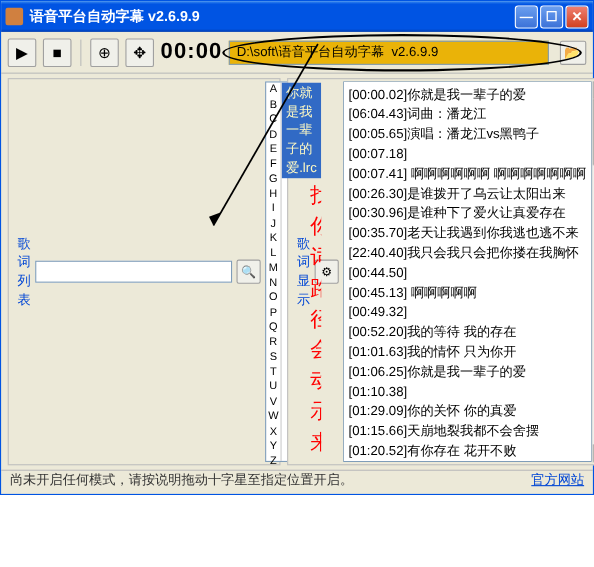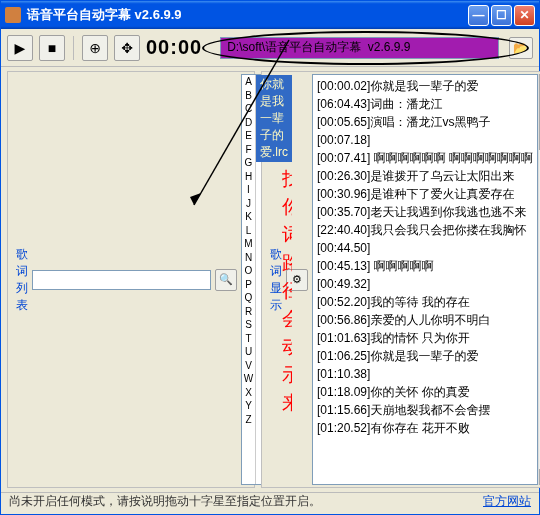--- a/index.html
+++ b/index.html
@@ -1,30 +1,30 @@
 <!DOCTYPE html>
 <html><head>
 <meta charset="utf-8">
 <style>
   * { box-sizing: border-box; margin: 0; padding: 0; }
   body { font-family: "SimSun", "宋体", sans-serif; font-size: 12px; background: #fff; }
-  .window { width: 540px; height: 515px; border: 1px solid #0054e3; background: #ece9d8; display: flex; flex-direction: column; }
+  .window { width: 540px; height: 450px; border: 1px solid #0054e3; background: #ece9d8; display: flex; flex-direction: column; }
   .titlebar { height: 28px; background: linear-gradient(#3c8cf0, #0054e3 10%, #0054e3 90%, #003db0); display: flex; align-items: center; padding: 0 4px; color: #fff; }
   .titlebar-icon { width: 16px; height: 16px; background: #d08040; border-radius: 2px; margin-right: 6px; }
   .titlebar-text { flex: 1; font-weight: bold; font-size: 13px; }
   .win-btns { display: flex; gap: 2px; }
   .win-btn { width: 21px; height: 21px; border: 1px solid #fff; border-radius: 3px; display: flex; align-items: center; justify-content: center; font-family: Arial; font-weight: bold; font-size: 12px; color: #fff; }
   .win-min, .win-max { background: linear-gradient(#6b9fef, #3c72d8); }
   .win-close { background: linear-gradient(#f08070, #d04020); }
   .toolbar { height: 38px; display: flex; align-items: center; padding: 4px 6px; gap: 6px; border-bottom: 1px solid #bbb; }
   .tbtn { width: 26px; height: 26px; border: 1px solid #a0a0a0; background: #f0f0ea; border-radius: 2px; display: flex; align-items: center; justify-content: center; font-size: 14px; }
   .divider { width: 1px; height: 24px; background: #bbb; margin: 0 2px; }
   .time { font-family: "Arial Black", Arial; font-size: 20px; font-weight: bold; color: #000; letter-spacing: 1px; }
   .path-wrap { flex: 1; position: relative; display: flex; align-items: center; }
-  .path-input { flex: 1; height: 22px; border: 1px solid #7f9db9; padding: 0 6px; font-size: 12px; background: #a21caf; margin-left: 12px; }
+  .path-input { flex: 1; height: 22px; border: 1px solid #7f9db9; padding: 0 6px; font-size: 12px; background: #eab308; }
   .ellipse { position: absolute; left: -6px; right: -30px; top: -6px; bottom: -6px; border: 2px solid #000; border-radius: 50%; pointer-events: none; }
   .open-btn { width: 24px; height: 22px; display:flex; align-items:center; justify-content:center; border:1px solid #a0a0a0; background:#f0f0ea; border-radius:2px; margin-left:4px; }
   .body { flex: 1; display: flex; padding: 4px 6px; gap: 6px; min-height: 0; position: relative; }
   .panel { display: flex; border: 1px solid #bfbfbf; background: #ece9d8; padding: 2px; min-height: 0; }
   .panel-left { width: 248px; }
   .panel-right { flex: 1; }
   .panel-hdr { display: flex; align-items: center; padding: 4px; gap: 4px; }
   .panel-title { color: #0046d5; flex: 1; padding-left: 2px; }
   .searchbox { flex: 1; height: 20px; border: 1px solid #7f9db9; background: #fff; }
   .sbtn { width: 22px; height: 22px; border: 1px solid #a0a0a0; background:#f0f0ea; border-radius:2px; display:flex;align-items:center;justify-content:center;font-size:11px;}
@@ -143,25 +143,24 @@
             <div>[00:07.18]</div>
             <div>[00:07.41] 啊啊啊啊啊啊 啊啊啊啊啊啊啊</div>
             <div>[00:26.30]是谁拨开了乌云让太阳出来</div>
             <div>[00:30.96]是谁种下了爱火让真爱存在</div>
             <div>[00:35.70]老天让我遇到你我逃也逃不来</div>
             <div>[22:40.40]我只会我只会把你搂在我胸怀</div>
             <div>[00:44.50]</div>
             <div>[00:45.13] 啊啊啊啊啊</div>
             <div>[00:49.32]</div>
             <div>[00:52.20]我的等待  我的存在</div>
-            <div>[00:56.86]亲爱的人儿你明不明白</div>
             <div>[01:01.63]我的情怀  只为你开</div>
             <div>[01:06.25]你就是我一辈子的爱</div>
             <div>[01:10.38]</div>
-            <div>[01:18.09]你的关怀  你的真爱</div>
+            <div>[01:29.09]你的关怀  你的真爱</div>
             <div>[01:15.66]天崩地裂我都不会舍摆</div>
             <div>[01:20.52]有你存在  花开不败</div>
           </div>
         <div class="scrollbar-v">
           <div class="sb-btn">▲</div>
           <div class="sb-track">
               <div class="sb-thumb"></div>
             </div>
           <div class="sb-btn">▼</div>
         </div>

